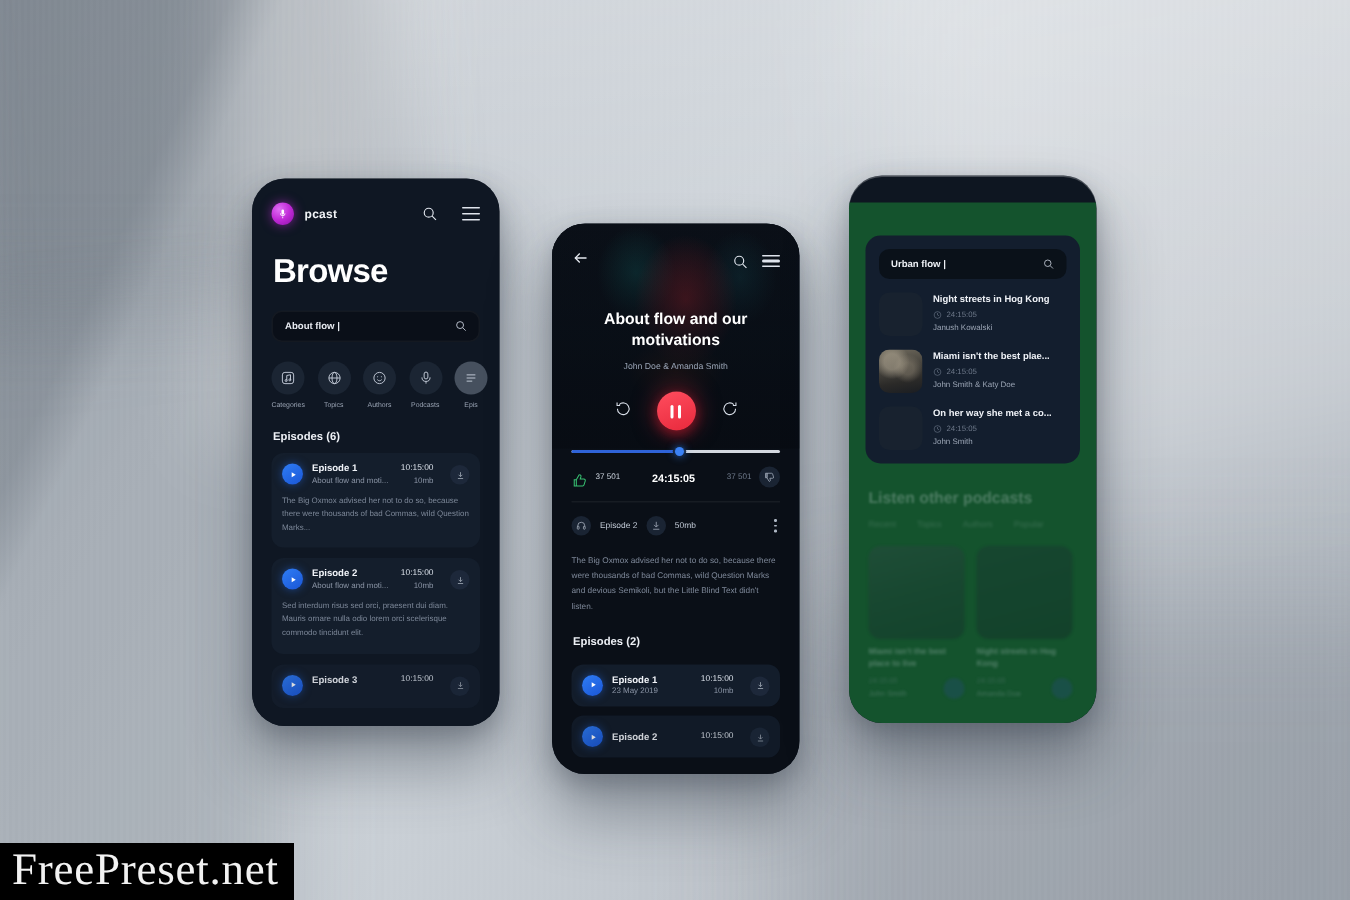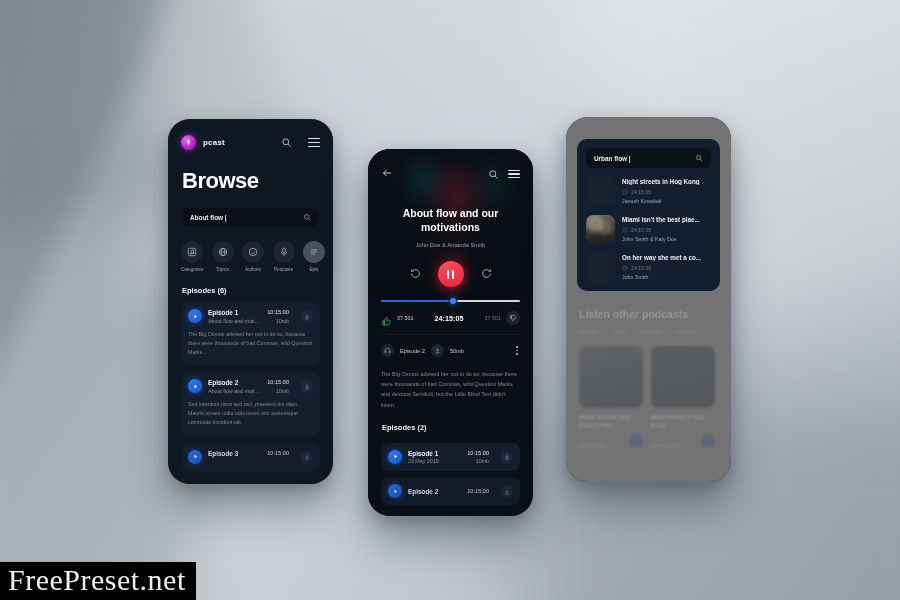--- a/index.html
+++ b/index.html
@@ -210,21 +210,21 @@
 
   .p2-desc{ color:#7e8899; font-size:5.5px; line-height:1.85; margin-top:12px; }
 
   .p2-eplist{ margin-top:11px; }
   .p2-ep{
     background:#131d2b; border-radius:8px; padding:7px;
     display:flex; align-items:center; gap:6px; margin-bottom:6px;
   }
 
   
-  #phone-3 .screen{ background:#737373; }
+  #phone-3 .screen{ background:#14532d;margin-top:18px; }
   .p3-panel{
     margin:22px 11px 0 11px; background:#131e2e; border-radius:10px; padding:9px;
   }
   .p3-search{
     height:20px;border-radius:7px;background:#0a1119;
     display:flex;align-items:center;padding:0 8px;gap:4px;
   }
   .p3-search .sv{ color:#eef1f6; font-size:6.4px; font-weight:bold; }
   .p3-search .spacer{ flex:1; }
   .p3-search svg{ width:8px;height:8px;stroke:#c5ccd8;fill:none;stroke-width:1.7; }

